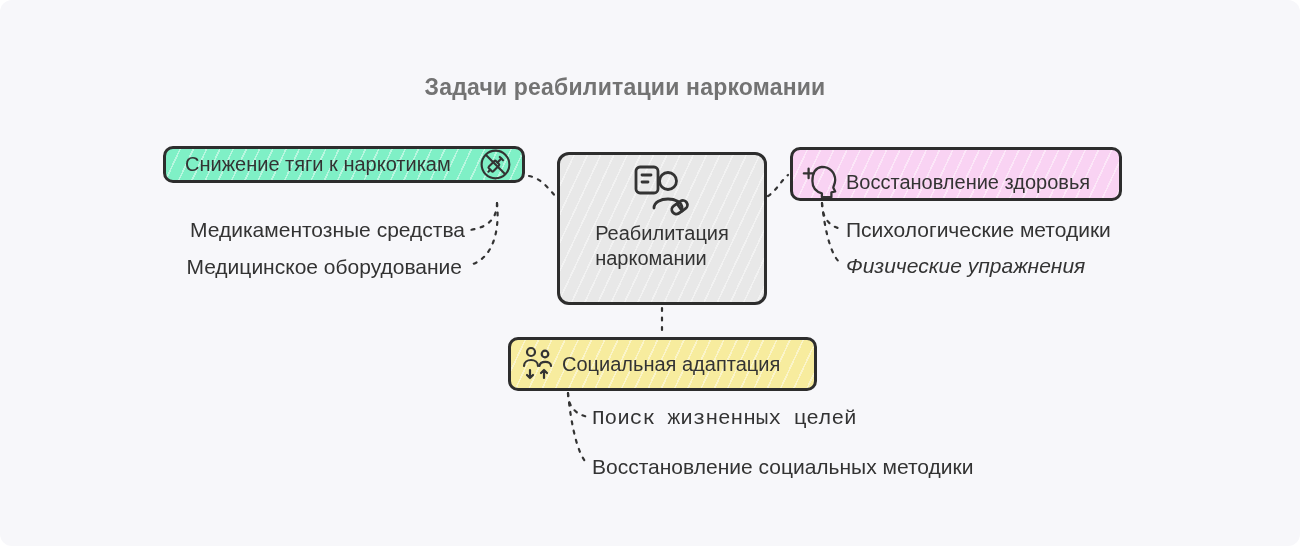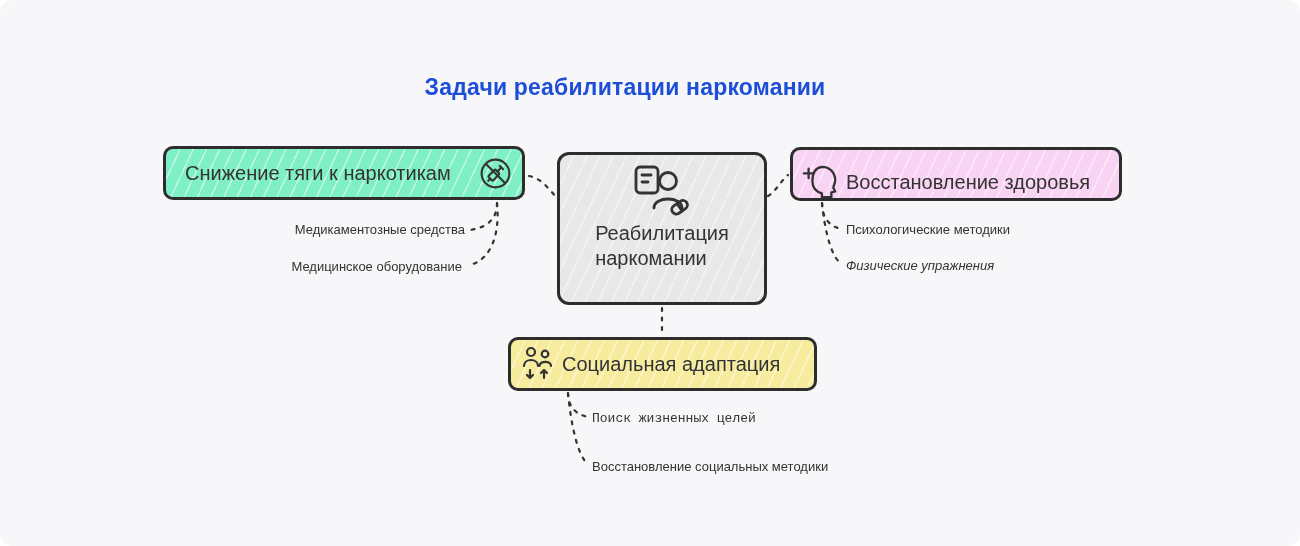--- a/index.html
+++ b/index.html
@@ -17,21 +17,21 @@
     border-radius: 12px;
     overflow: hidden;
   }
   .title {
     position: absolute;
     left: 625px; top: 74px;
     transform: translateX(-50%);
     margin: 0;
     font-size: 23px;
     font-weight: bold;
-    color: #1d4ed8;
+    color: #737373;
     white-space: nowrap;
     letter-spacing: 0.2px;
   }
   .connectors {
     position: absolute; left: 0; top: 0;
     width: 1300px; height: 546px;
     pointer-events: none;
   }
   .node {
     position: absolute;
@@ -47,21 +47,21 @@
       rgba(255,255,255,0) 1.6px,
       rgba(255,255,255,0) 12px
     );
   }
   .branch {
     border-radius: 10px;
     font-size: 20px;
     white-space: nowrap;
   }
   .node-green {
-    left: 163px; top: 146px; width: 362px; height: 54px;
+    left: 163px; top: 146px; width: 362px; height: 37px;
     background-color: #7ff0c6;
     justify-content: space-between;
     padding: 0 8px 0 19px;
   }
   .node-pink {
     left: 790px; top: 147px; width: 332px; height: 54px;
     background-color: #f9d3f3;
     padding: 16px 8px 0 8px;
     gap: 7px;
   }
@@ -80,21 +80,21 @@
     font-size: 20px;
   }
   .center-icon-wrap { margin-top: 9px; }
   .center-label { line-height: 25px; margin-top: 3px; }
   .icon {
     display: flex; align-items: center; justify-content: center;
     flex: 0 0 auto;
   }
   .leaf {
     position: absolute;
-    font-size: 13px;
+    font-size: 21px;
     line-height: 17px;
     color: #333333;
     white-space: nowrap;
   }
   .leaf-g { text-align: right; }
   .leaf-g1 { right: 835px; top: 221px; }
   .leaf-g2 { right: 838px; top: 258px; }
   .leaf-p1 { left: 846px; top: 221px; }
   .leaf-p2 { left: 846px; top: 257px; font-style: italic; }
   .leaf-y1 { left: 592px; top: 410px; font-family: Liberation Mono, monospace; }

